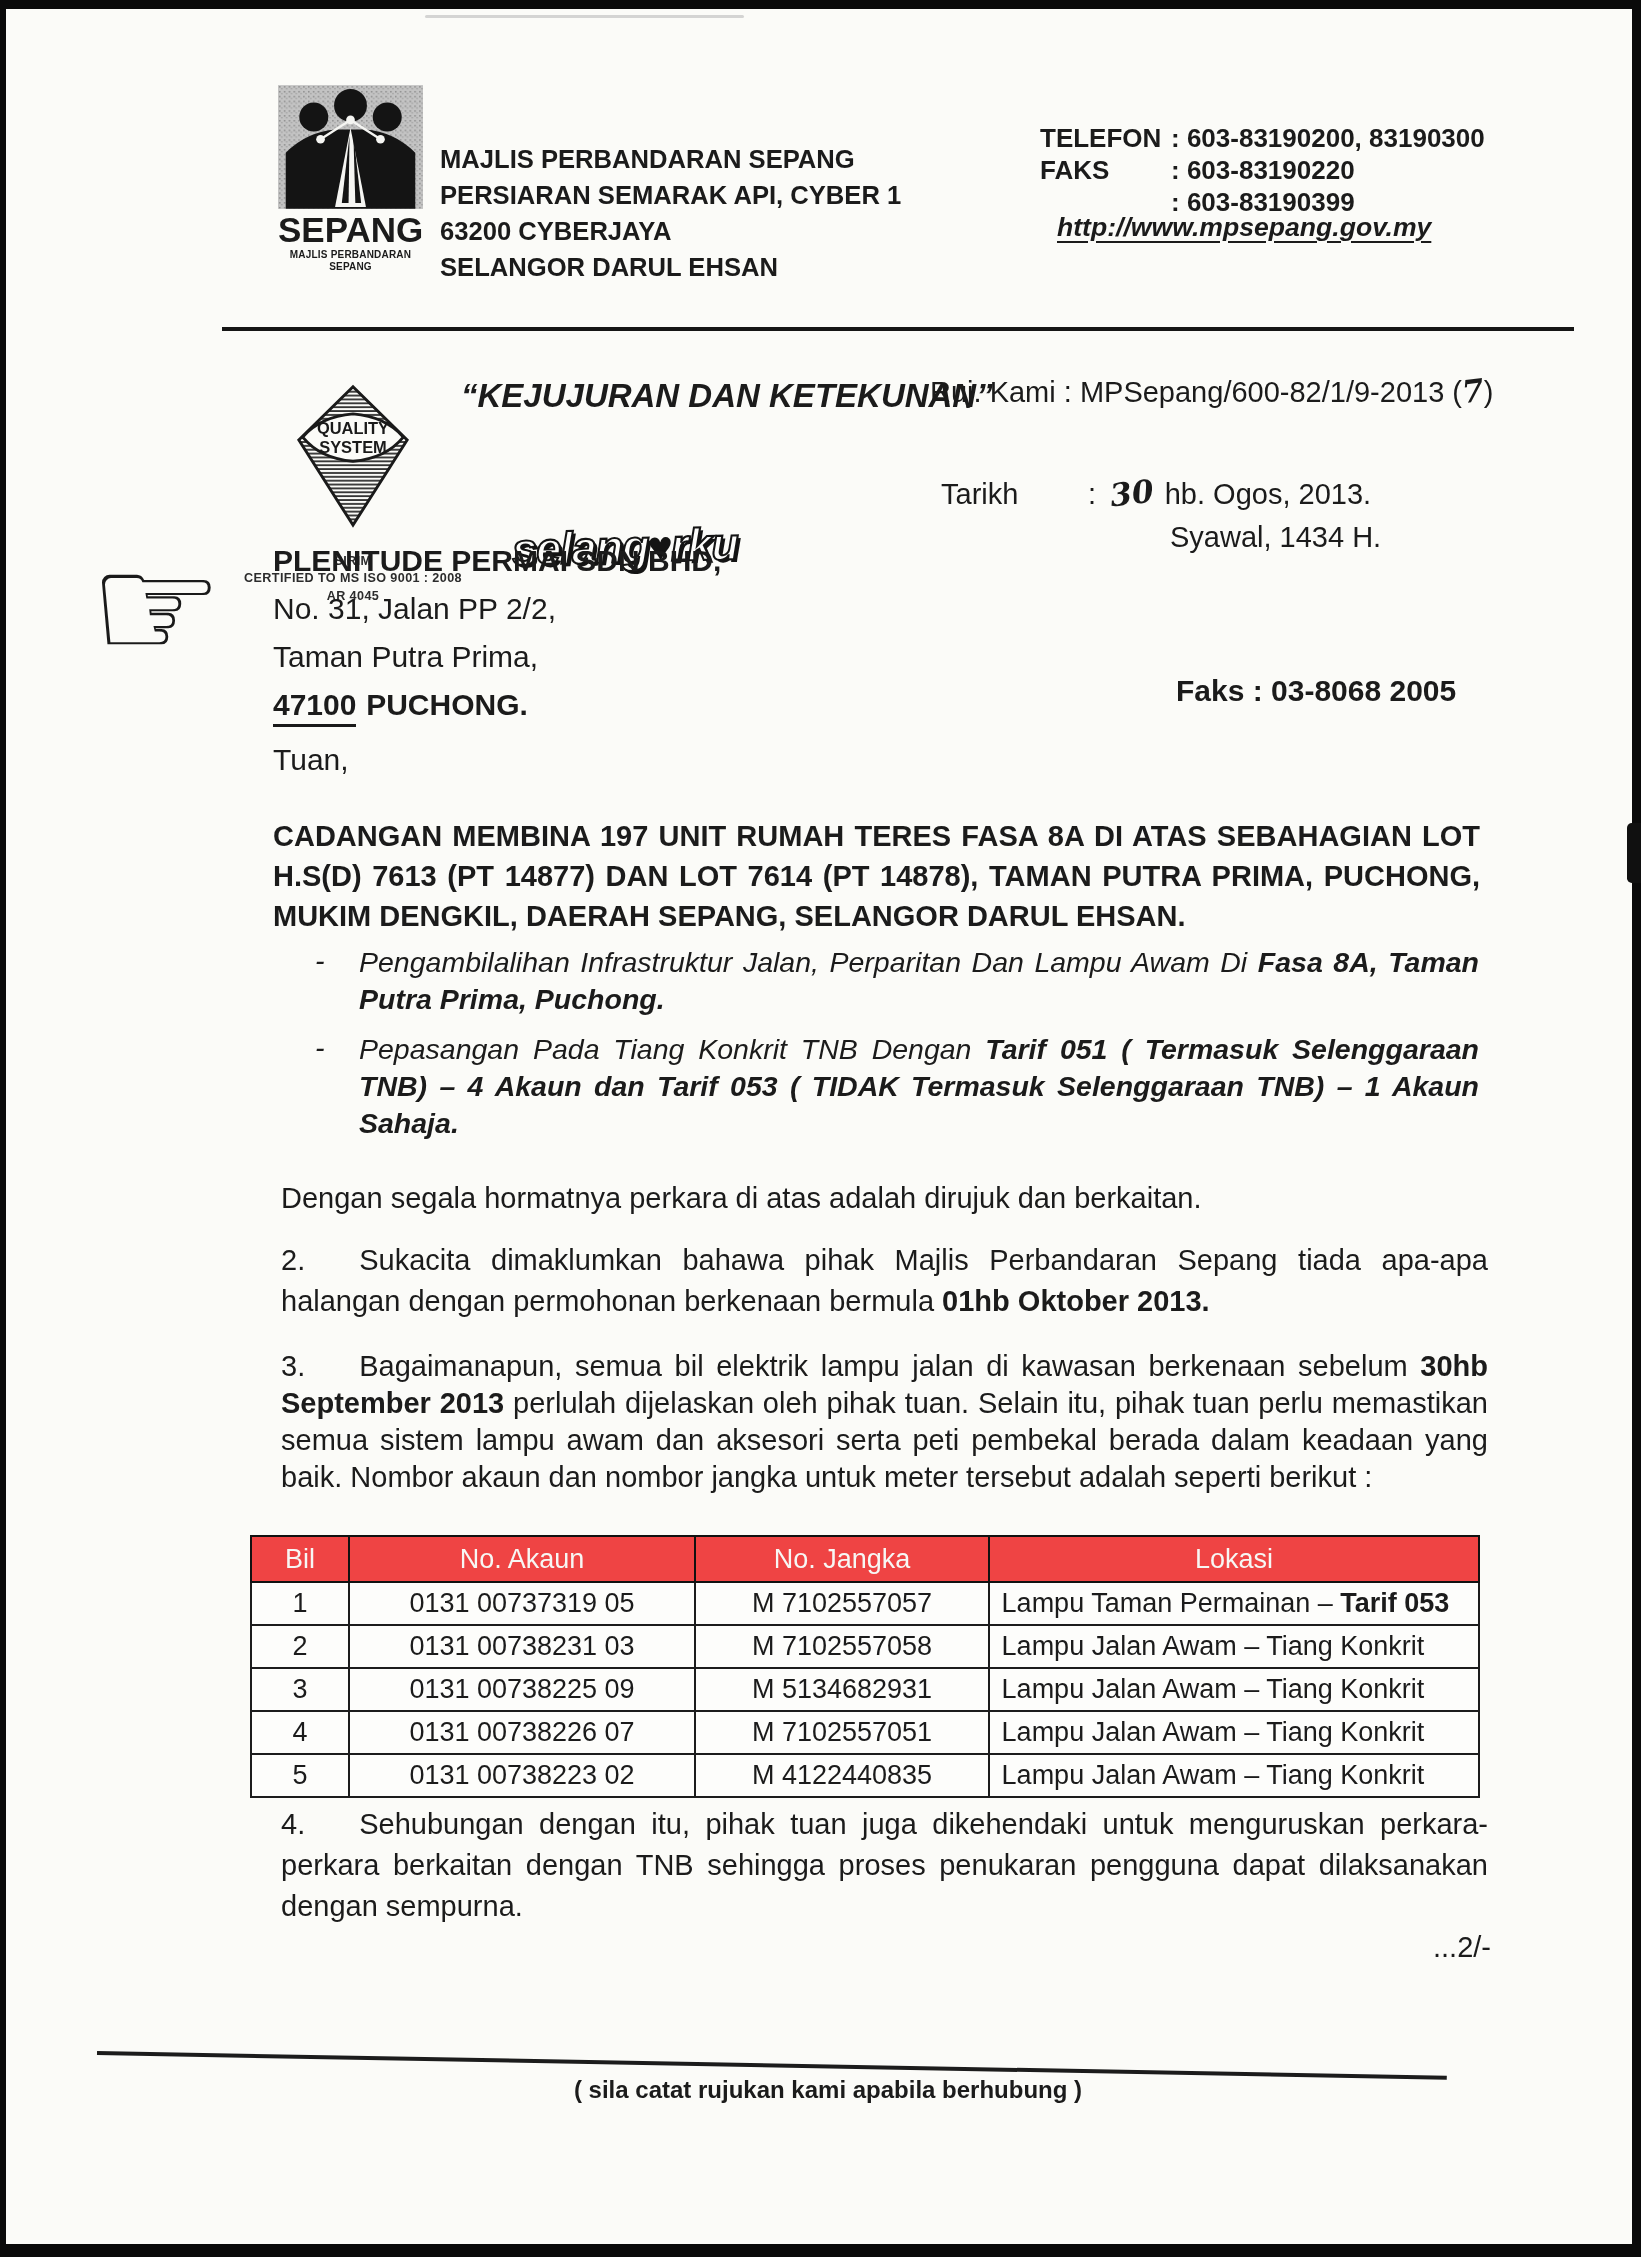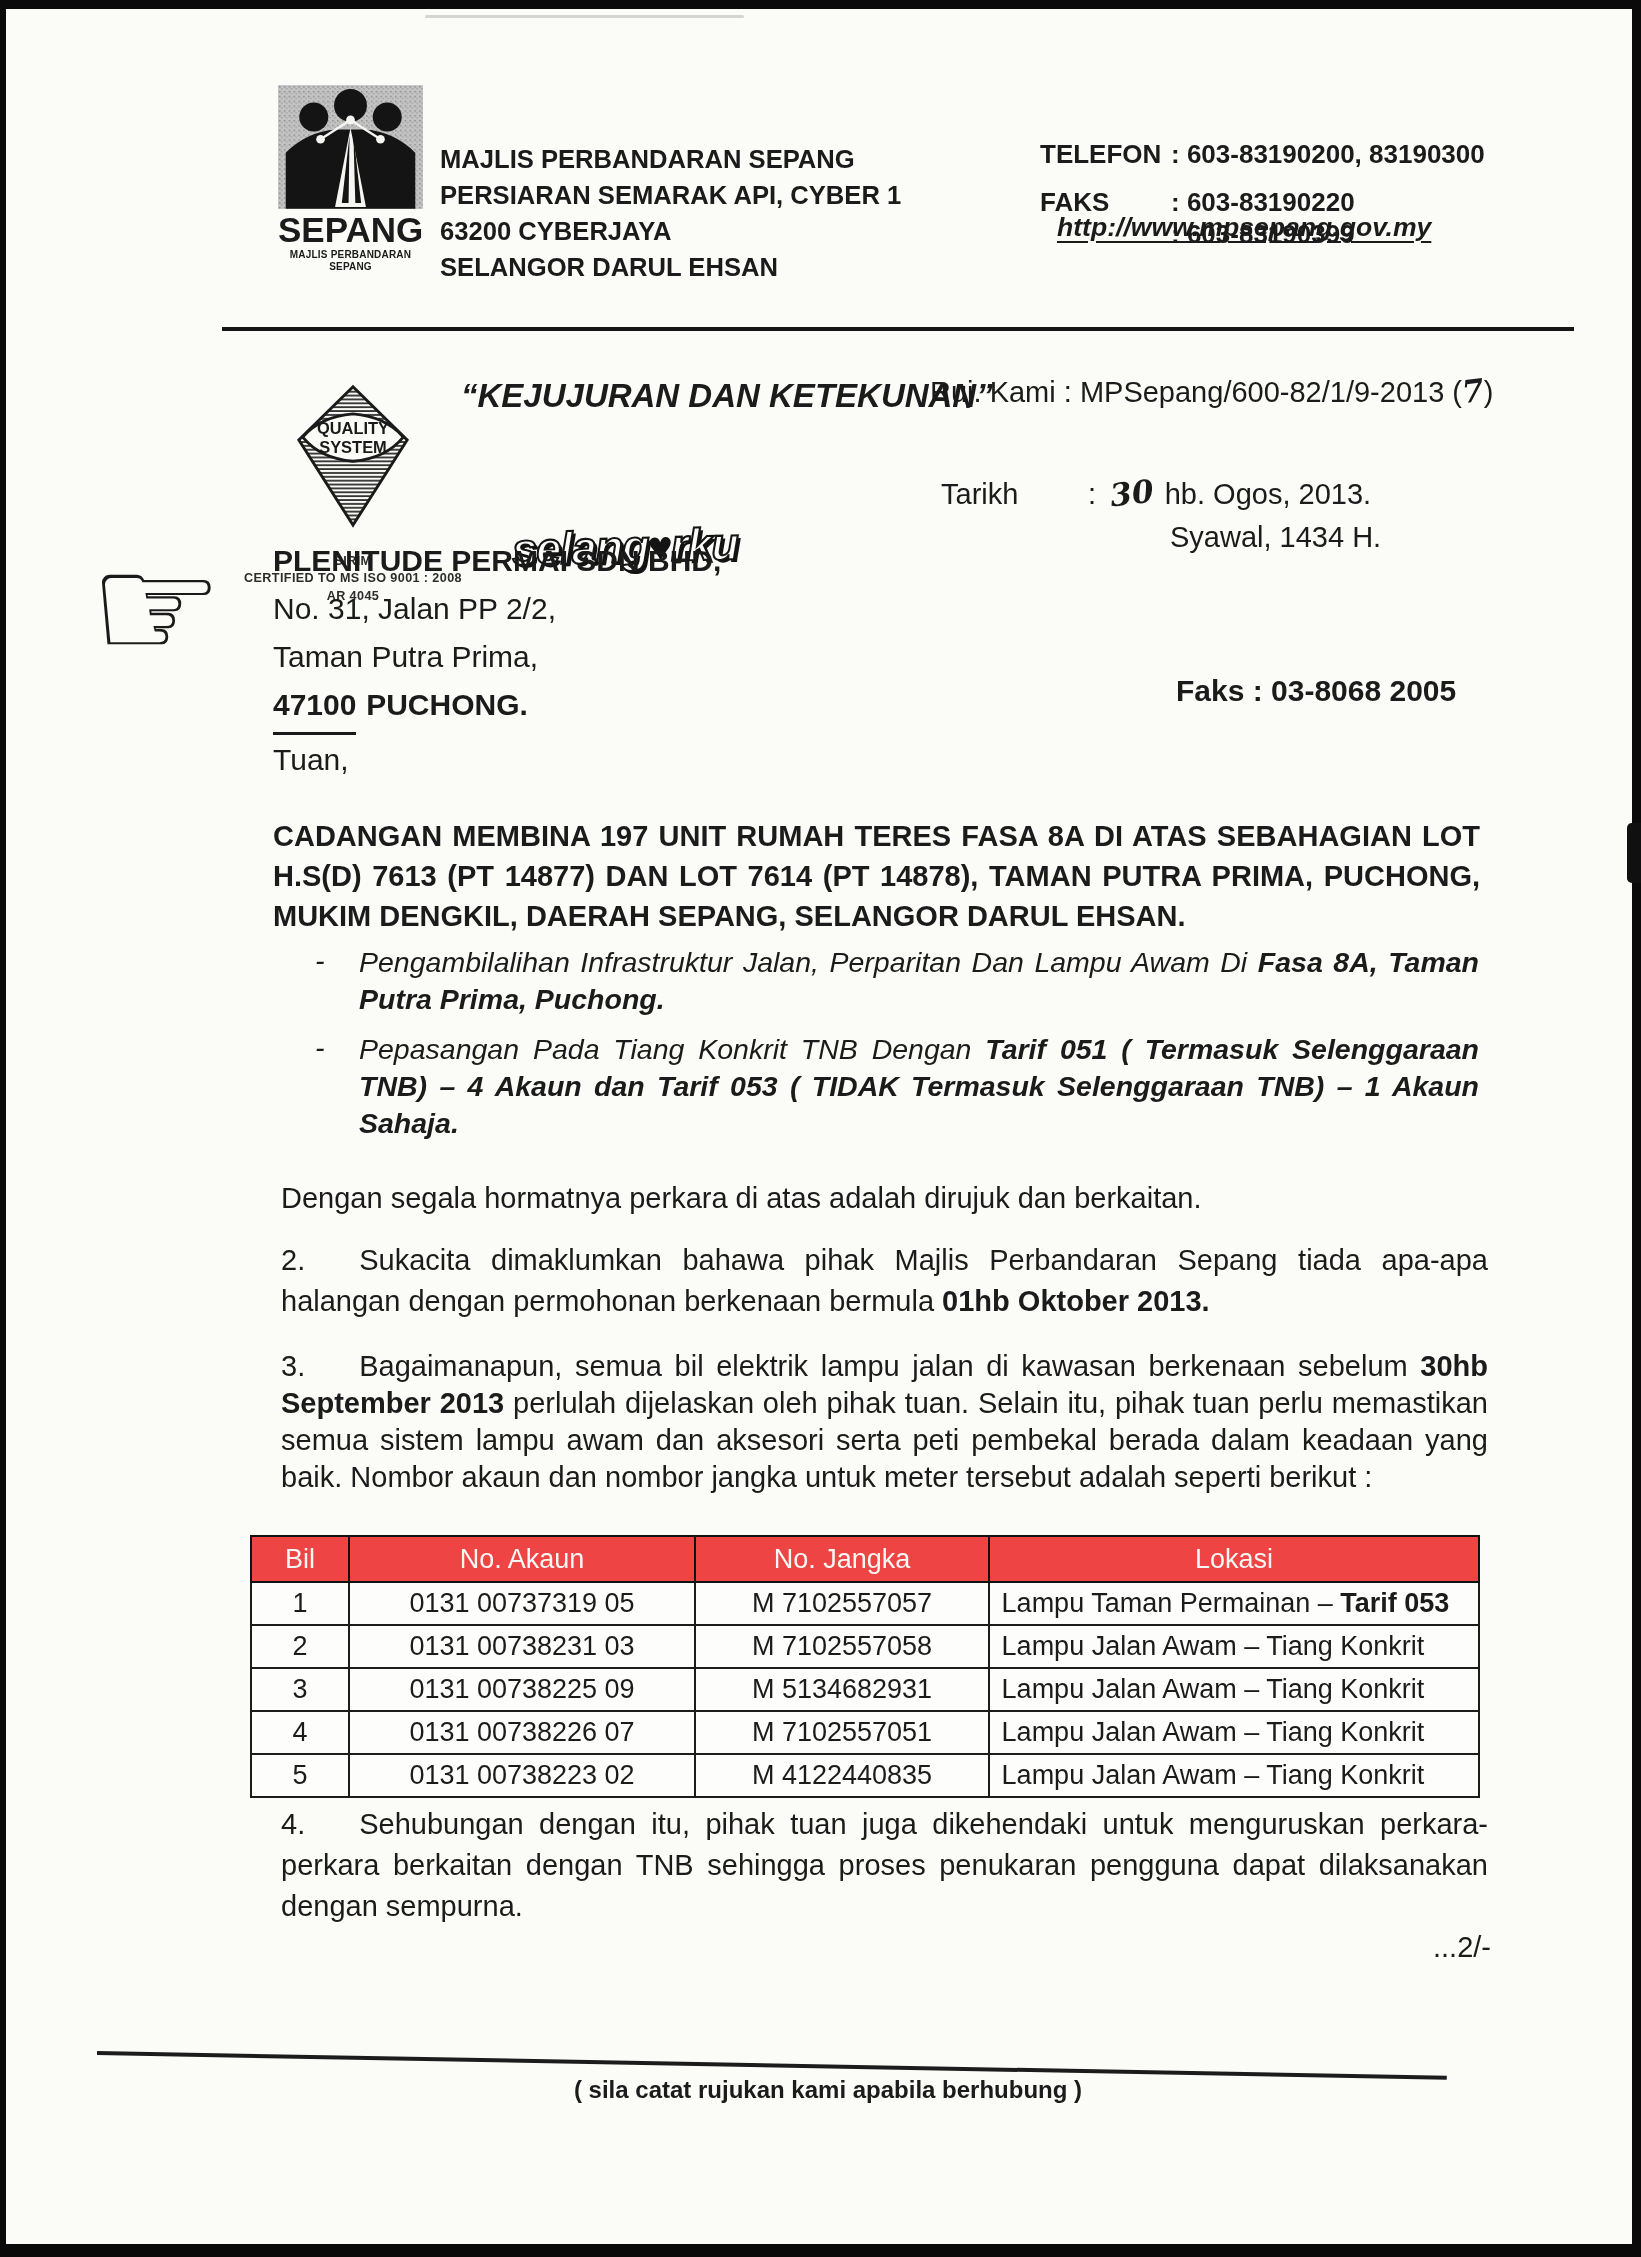--- a/index.html
+++ b/index.html
@@ -13,21 +13,21 @@
   .smudge-top{left:425px;top:15.4px;width:319px;height:2.9px;background:#b5b5b5;opacity:.55;border-radius:1.9px;}
   .blotch-right{right:0;top:823px;width:14.5px;height:60px;background:#101010;border-radius:4.8px 0 0 4.8px;}
 
   
   #emblem{left:278px;top:85px;width:145px;text-align:center;}
   #emblem svg{display:block;}
   .emblem-name{font-size:35px;font-weight:bold;letter-spacing:0px;line-height:39px;margin-top:1px;}
   .emblem-sub{font-size:10px;font-weight:bold;letter-spacing:0.2px;line-height:11.6px;}
   #org{left:440px;top:141px;font-size:25.6px;font-weight:bold;line-height:36px;}
   #contact{left:1040px;top:122px;font-size:26px;font-weight:bold;line-height:32px;}
-  #contact .clabel{display:inline-block;width:131px;margin-top:16px;}
+  #contact .clabel{display:inline-block;width:131px;}
   #website{left:1057px;top:212px;font-size:26.6px;font-weight:bold;font-style:italic;
            text-decoration:underline;text-decoration-thickness:2.4px;text-underline-offset:4.8px;}
   #divider{left:222px;top:327px;width:1352px;height:3.9px;background:#161616;}
 
   
   #motto{left:461px;top:377px;font-size:33px;font-weight:bold;font-style:italic;}
   #badge{left:293px;top:382px;}
   #sirim{left:234px;top:553px;width:238px;text-align:center;font-size:12.6px;line-height:17.4px;
          letter-spacing:0.4px;color:#2c2c2c;font-weight:bold;}
   #selangorku{left:512px;top:521px;font-size:45px;font-weight:bold;font-style:italic;
@@ -41,21 +41,21 @@
   #date-line{left:941px;top:475px;font-size:29px;}
   #date-line .date-label{display:inline-block;width:147px;}
   #date-line .date-day{margin:0 11.6px 0 13.5px;}
   #syawal{left:1170px;top:521px;font-size:29px;}
   .hand-write{font-family:"DejaVu Serif",serif;font-style:italic;font-weight:bold;
               display:inline-block;transform:rotate(-7deg);font-size:1.08em;}
 
   
   #hand{left:89px;top:533px;font-size:150px;line-height:1;color:#1a1a1a;}
   #recipient{left:273px;top:537px;font-size:30px;line-height:48px;}
-  .u47{border-bottom:3.9px solid #1a1a1a;padding-bottom:11px;margin-right:9.7px;}
+  .u47{border-bottom:3.9px solid #1a1a1a;padding-bottom:3px;margin-right:9.7px;}
   #faks{left:1176px;top:674px;font-size:30px;font-weight:bold;}
   #salutation{left:273px;top:743px;font-size:30px;}
 
   
   #subject{left:273px;top:816px;width:1207px;font-size:29px;font-weight:bold;
            line-height:40px;text-align:justify;}
   .bullet{position:absolute;left:315px;width:1164px;}
   .bdash{position:absolute;left:0;top:0;font-size:28.5px;font-style:italic;}
   .btext{margin-left:44px;text-align:justify;font-style:italic;line-height:37px;font-size:28.5px;}
   #bullet-1{top:944px;}

